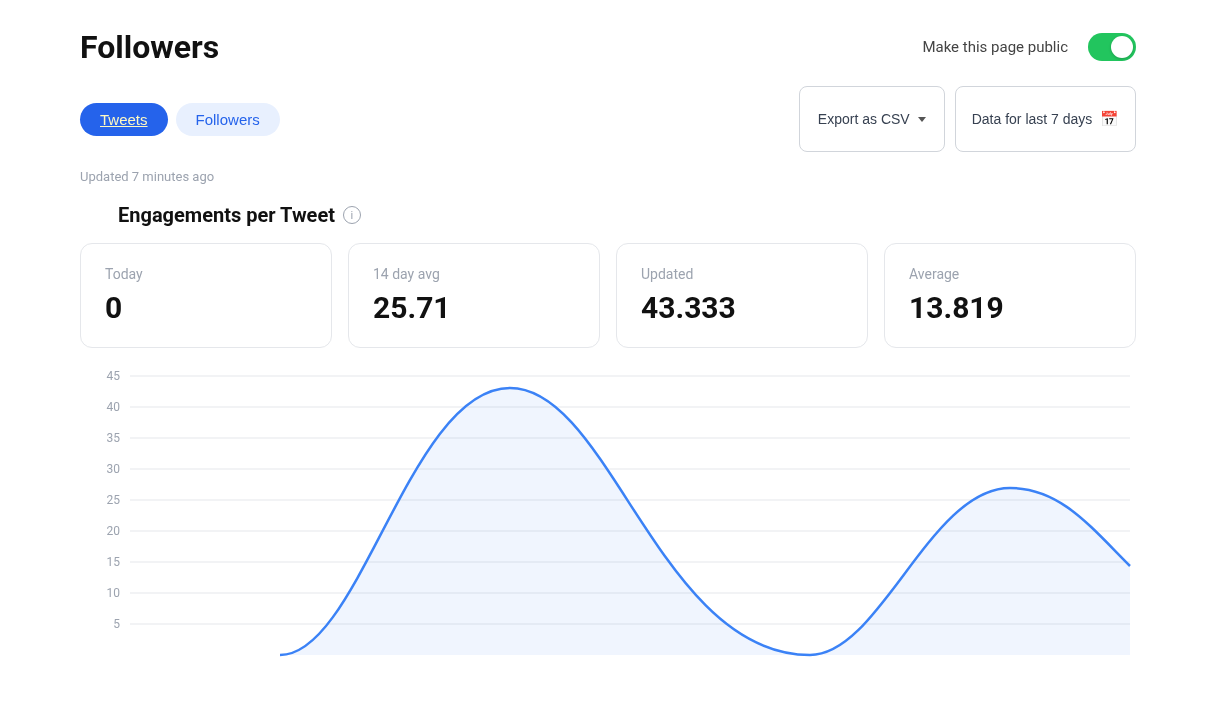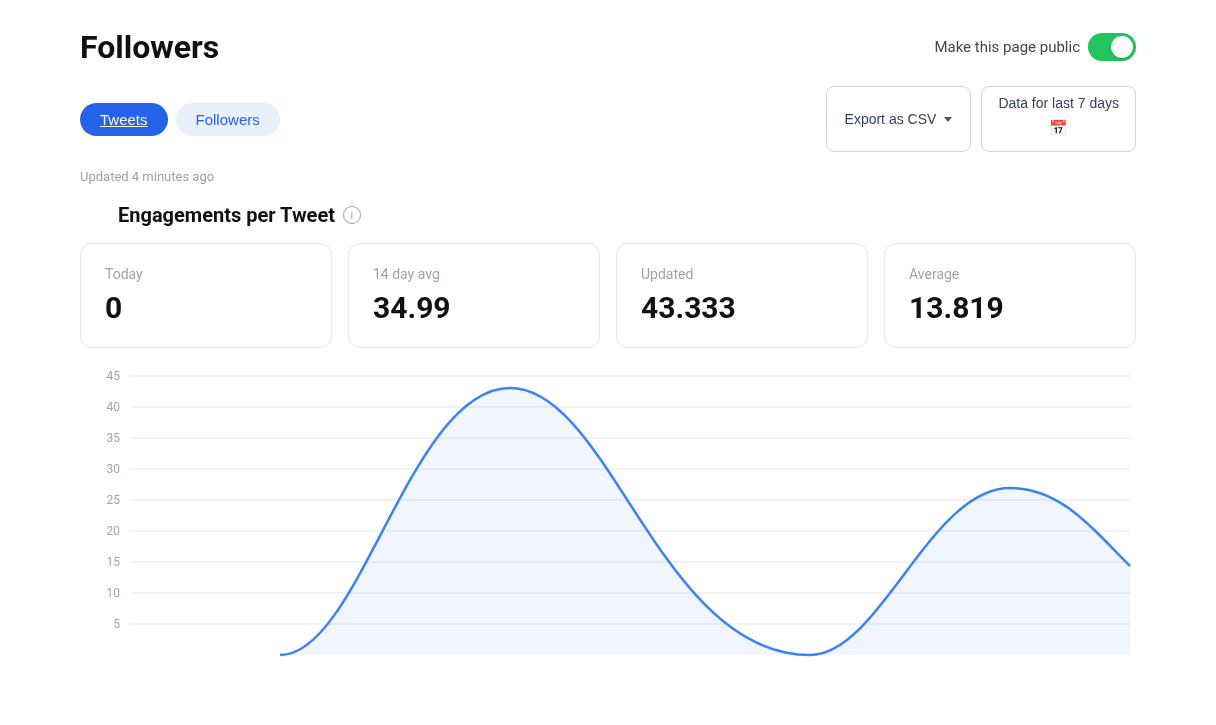--- a/index.html
+++ b/index.html
@@ -23,21 +23,21 @@
       padding: 28px 80px 0 80px;
     }
     .page-title {
       font-size: 32px;
       font-weight: 700;
       color: #111;
     }
     .header-right {
       display: flex;
       align-items: center;
-      gap: 8px;
+      gap: 20px;
       justify-content: space-between;
     }
     .make-public-label {
       font-size: 15px;
       color: #444;
       font-weight: 400;
     }
     
     .toggle-container {
       position: relative;
@@ -114,21 +114,20 @@
       align-items: center;
       gap: 8px;
       padding: 8px 16px;
       border: 1.5px solid #d1d5db;
       border-radius: 8px;
       background: #fff;
       color: #374151;
       font-size: 14px;
       font-weight: 500;
       cursor: pointer;
-      flex-direction: column;
     }
     .chevron-down {
       display: inline-block;
       width: 0; height: 0;
       border-left: 4px solid transparent;
       border-right: 4px solid transparent;
       border-top: 5px solid #555;
       margin-left: 2px;
     }
     .calendar-icon {
@@ -244,38 +243,38 @@
         <span class="chevron-down"></span>
       </button>
       <button class="data-range-btn">
         <span>Data for last 7 days</span>
         <span class="calendar-icon">📅</span>
       </button>
     </div>
   </div>
 
   <div class="updated-row">
-    <span class="updated-text">Updated 4 minutes ago</span>
+    <span class="updated-text">Updated 7 minutes ago</span>
   </div>
 
   <div class="section-title-row">
     <span class="section-title">Engagements per Tweet</span>
     <div class="info-icon">
       <span>i</span>
     </div>
   </div>
 
   <div class="cards-row">
     <div class="card">
       <div class="card-label">Today</div>
       <div class="card-value">0</div>
     </div>
     <div class="card">
       <div class="card-label">14 day avg</div>
-      <div class="card-value">34.99</div>
+      <div class="card-value">25.71</div>
     </div>
     <div class="card">
       <div class="card-label">Updated</div>
       <div class="card-value">43.333</div>
     </div>
     <div class="card">
       <div class="card-label">Average</div>
       <div class="card-value">13.819</div>
     </div>
   </div>

